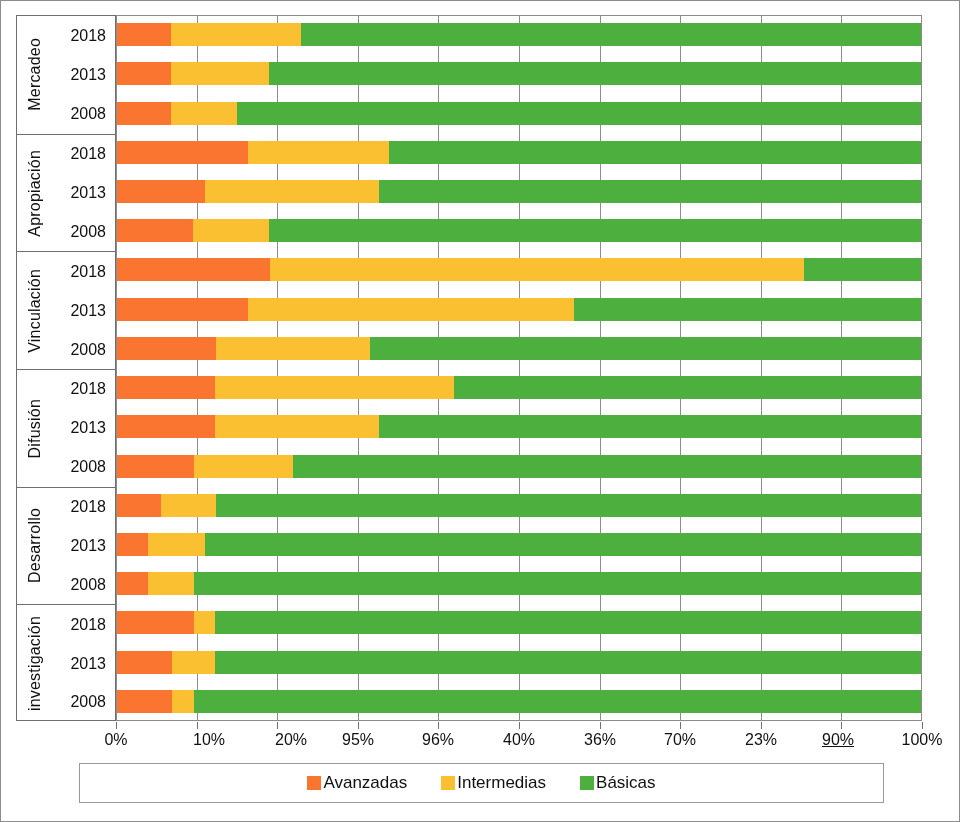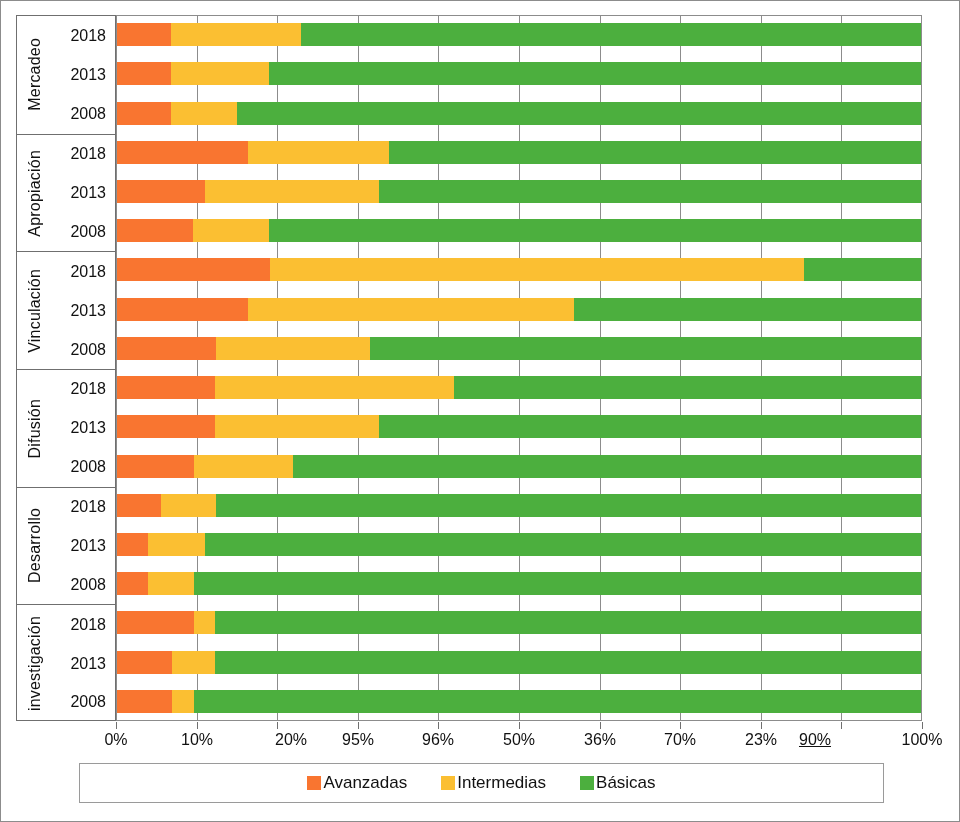--- a/index.html
+++ b/index.html
@@ -304,37 +304,37 @@
         <div class="seg seg-int" style="left: 56.42px; width: 21.762px;"></div>
         <div class="seg seg-bas" style="left: 78.182px; width: 727.818px;"></div>
       </div>
     </div>
   <div id="plot-border"></div>
 
   <div id="xaxis">
       <div class="tick" style="left: 0px;"></div>
       <div class="tick-label" style="left: 0px;">0%</div>
       <div class="tick" style="left: 81px;"></div>
-      <div class="tick-label" style="left: 81px;">10%</div>
+      <div class="tick-label" style="left: 93px;">10%</div>
       <div class="tick" style="left: 161px;"></div>
       <div class="tick-label" style="left: 175px;">20%</div>
       <div class="tick" style="left: 242px;"></div>
       <div class="tick-label" style="left: 242px;">95%</div>
       <div class="tick" style="left: 322px;"></div>
       <div class="tick-label" style="left: 322px;">96%</div>
       <div class="tick" style="left: 403px;"></div>
-      <div class="tick-label" style="left: 403px;">50%</div>
+      <div class="tick-label" style="left: 403px;">40%</div>
       <div class="tick" style="left: 484px;"></div>
       <div class="tick-label" style="left: 484px;">36%</div>
       <div class="tick" style="left: 564px;"></div>
       <div class="tick-label" style="left: 564px;">70%</div>
       <div class="tick" style="left: 645px;"></div>
       <div class="tick-label" style="left: 645px;">23%</div>
       <div class="tick" style="left: 725px;"></div>
-      <div class="tick-label" style="left: 699px; text-decoration: underline;">90%</div>
+      <div class="tick-label" style="left: 722px; text-decoration: underline;">90%</div>
       <div class="tick" style="left: 806px;"></div>
       <div class="tick-label" style="left: 806px;">100%</div>
     </div>
 
   <div id="legend">
       <div class="legend-item">
         <span class="legend-swatch" style="background: rgb(249, 117, 48);"></span>
         <span>Avanzadas</span>
       </div>
       <div class="legend-item">

